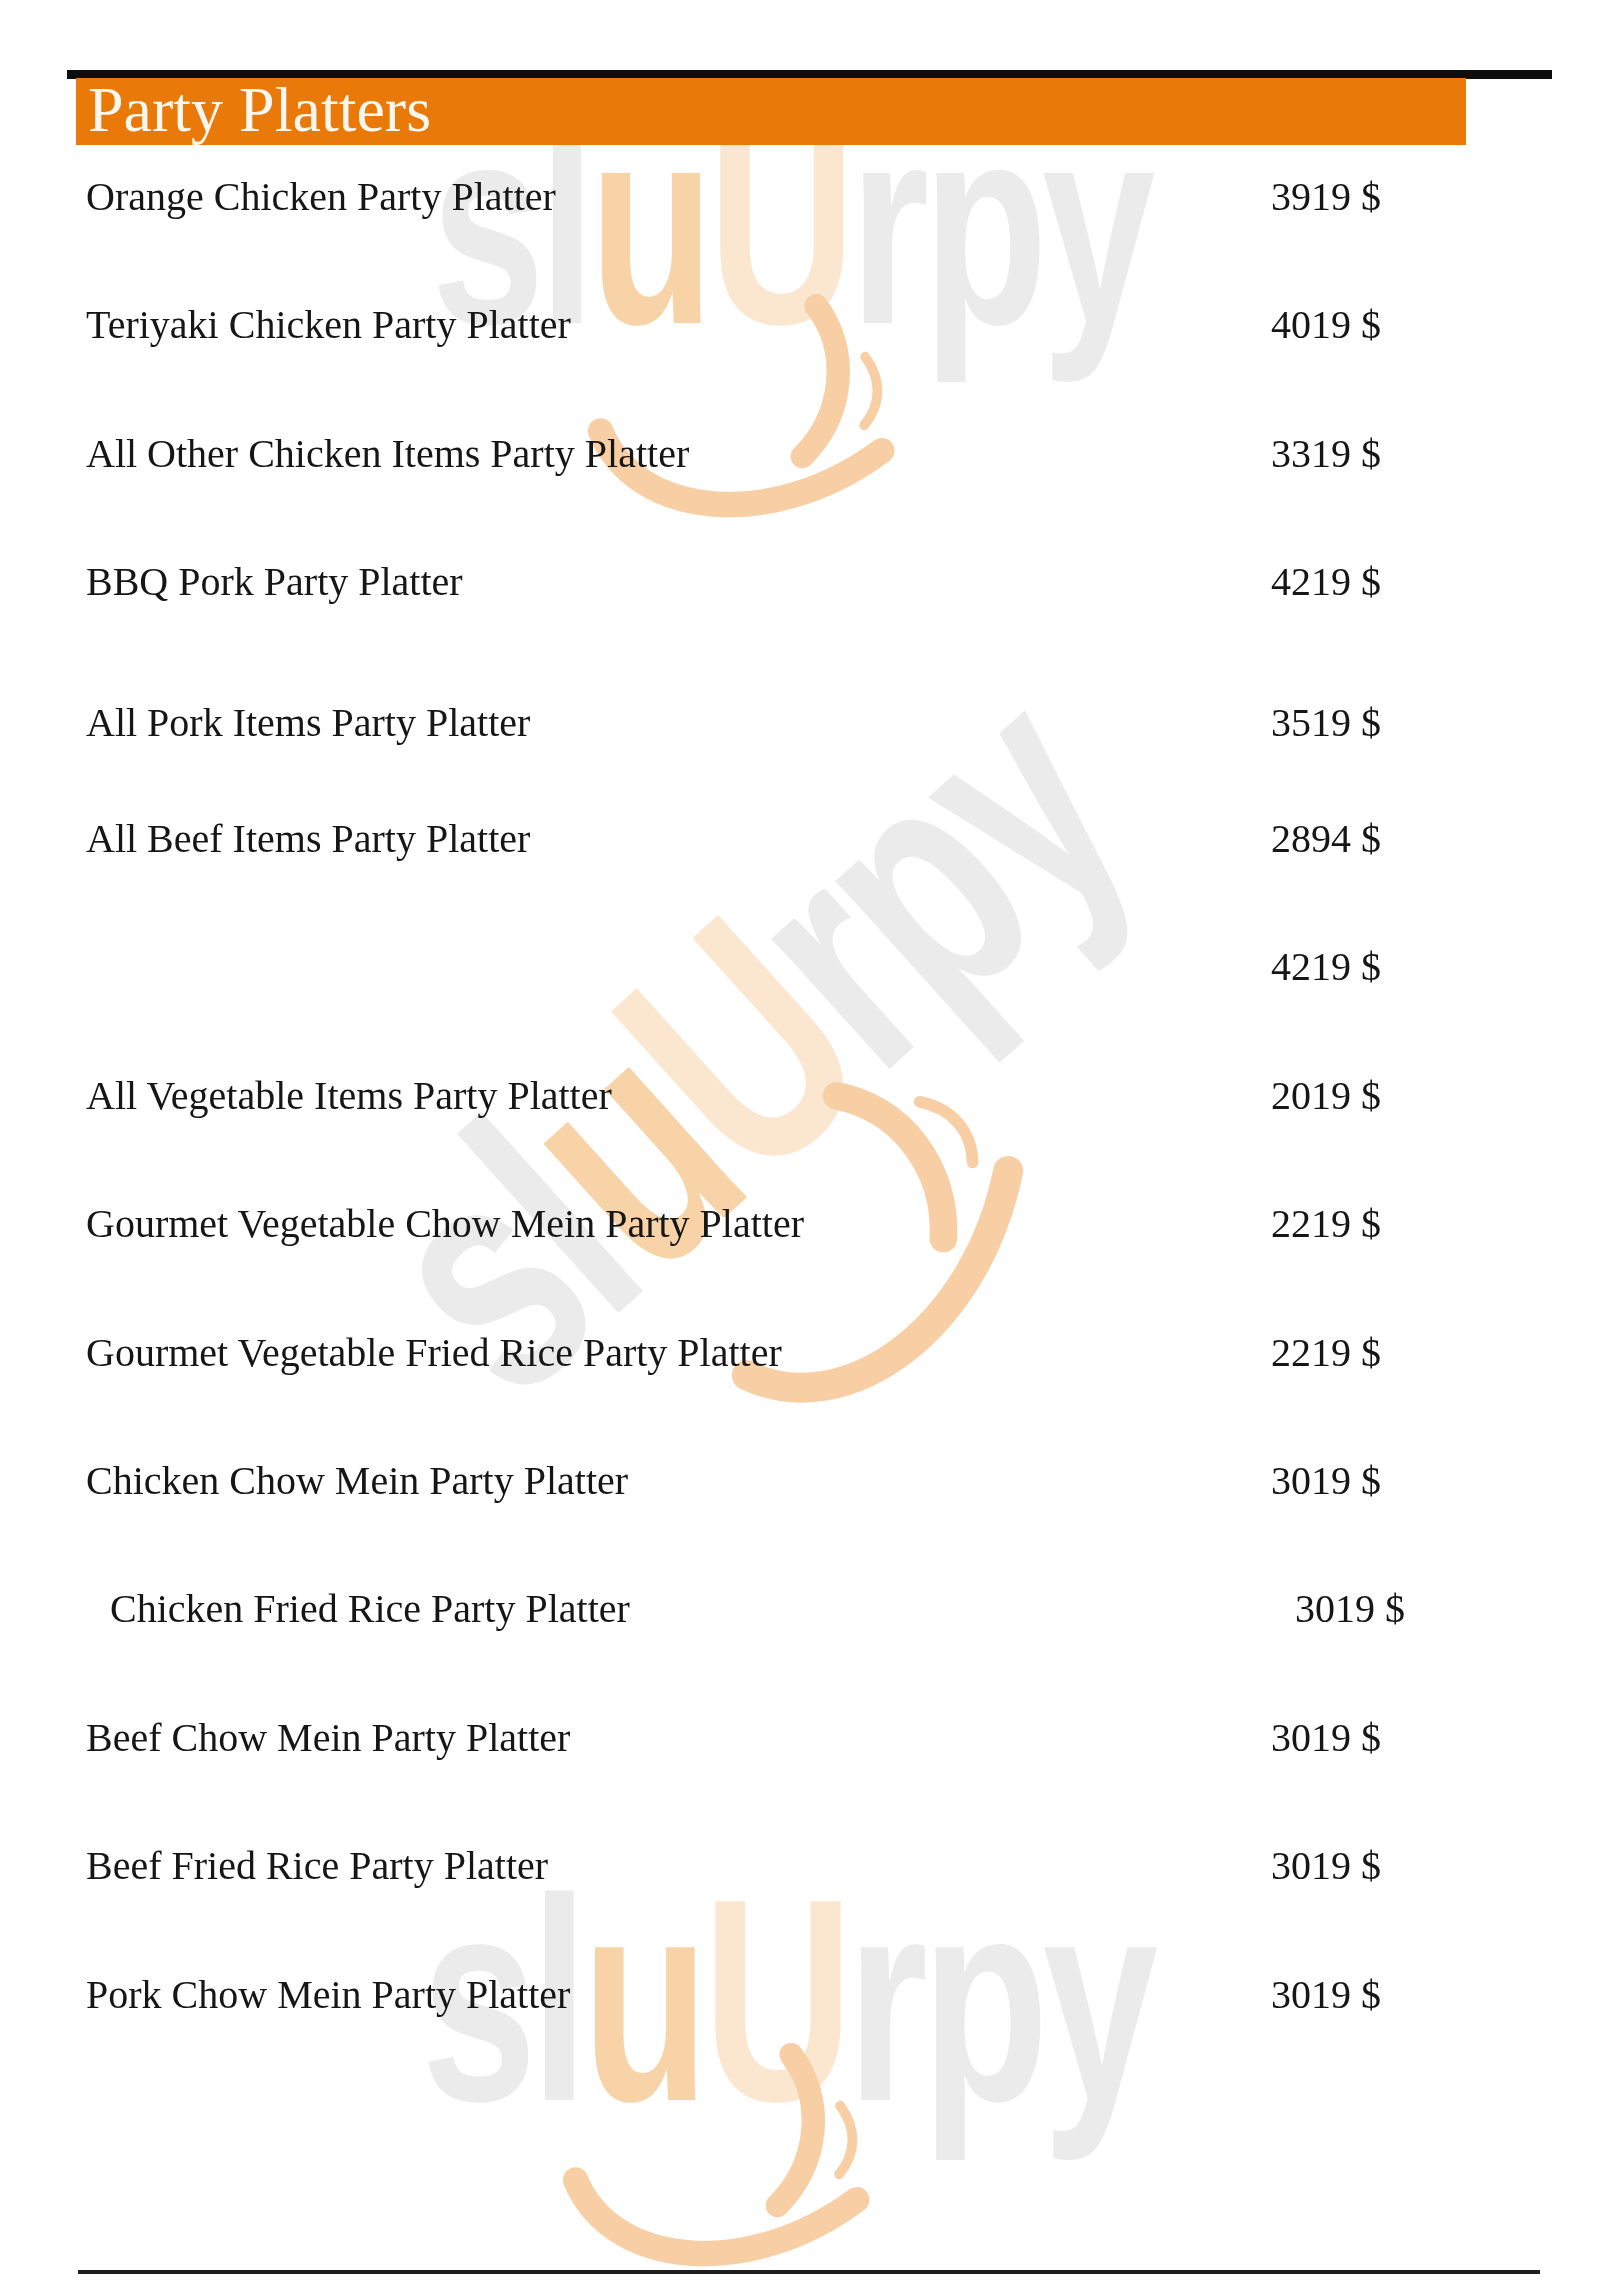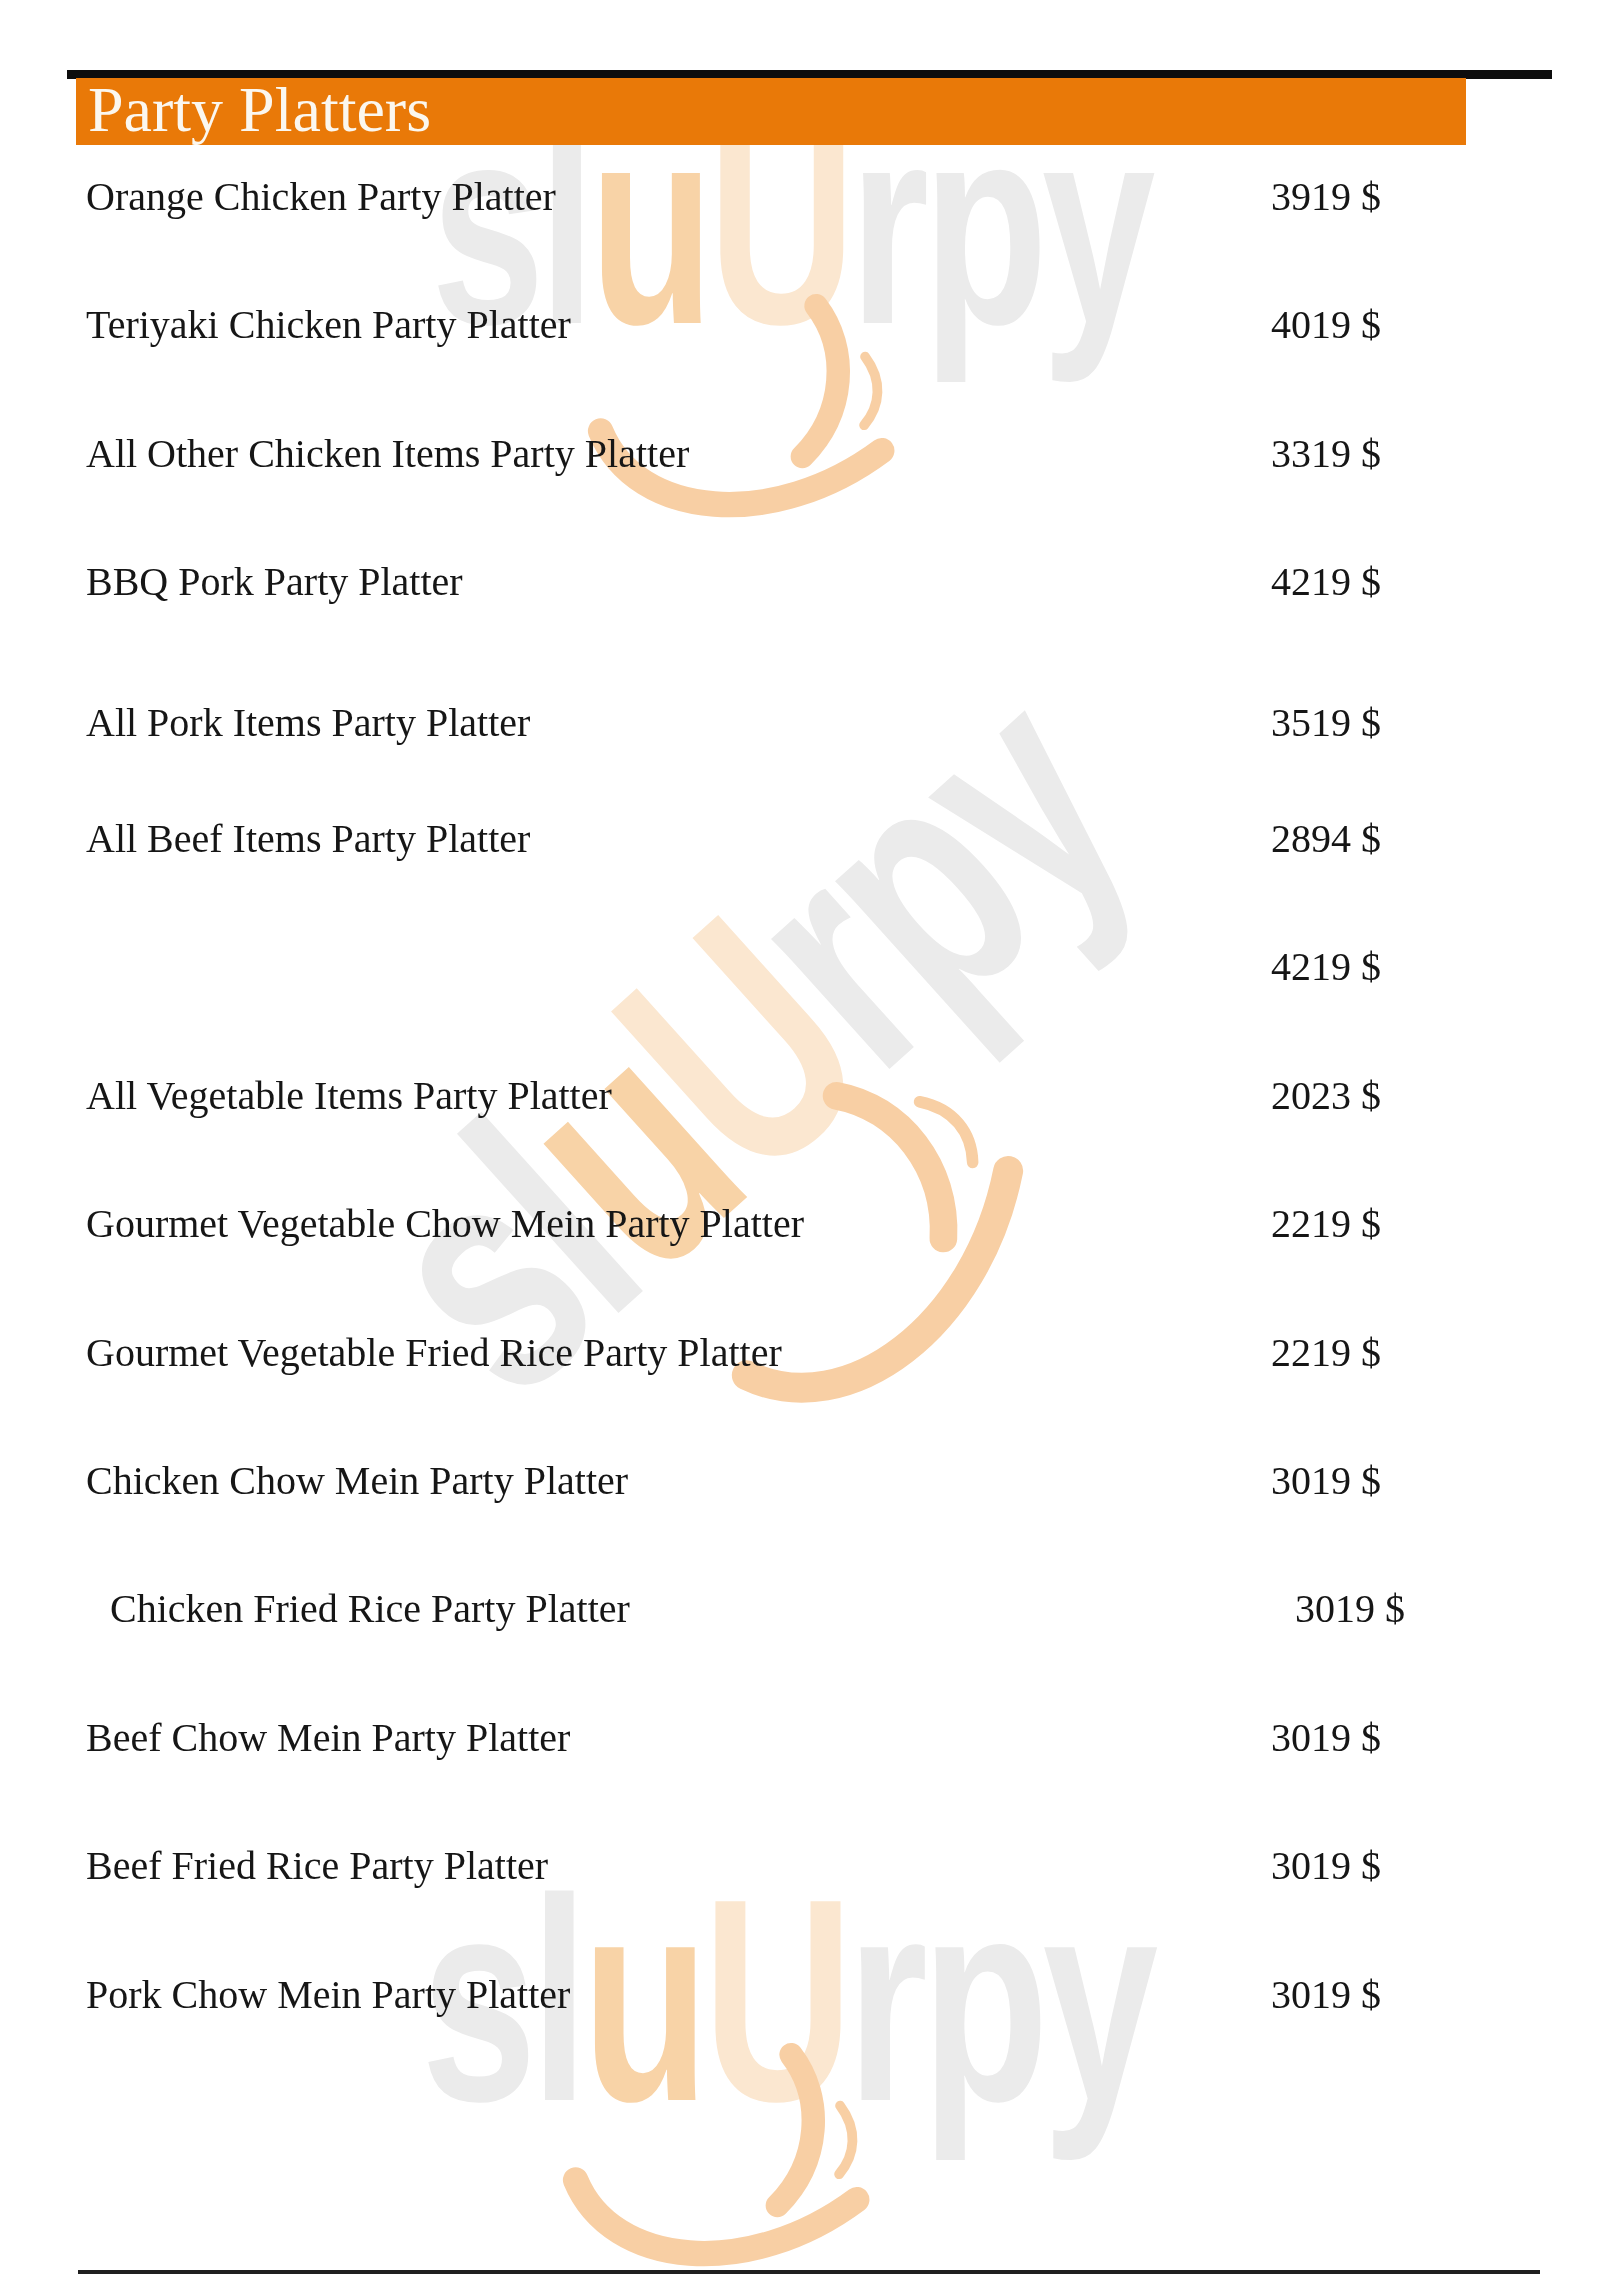--- a/index.html
+++ b/index.html
@@ -153,21 +153,21 @@
       </div>
       <div class="row" style="top: 819px;">
         <span class="item-name">All Beef Items Party Platter</span>
         <span class="item-price">2894 $</span>
       </div>
       <div class="row" style="top: 947px;">
         <span class="item-price">4219 $</span>
       </div>
       <div class="row" style="top: 1076px;">
         <span class="item-name">All Vegetable Items Party Platter</span>
-        <span class="item-price">2023 $</span>
+        <span class="item-price">2019 $</span>
       </div>
       <div class="row" style="top: 1204px;">
         <span class="item-name">Gourmet Vegetable Chow Mein Party Platter</span>
         <span class="item-price">2219 $</span>
       </div>
       <div class="row" style="top: 1333px;">
         <span class="item-name">Gourmet Vegetable Fried Rice Party Platter</span>
         <span class="item-price">2219 $</span>
       </div>
       <div class="row" style="top: 1461px;">

